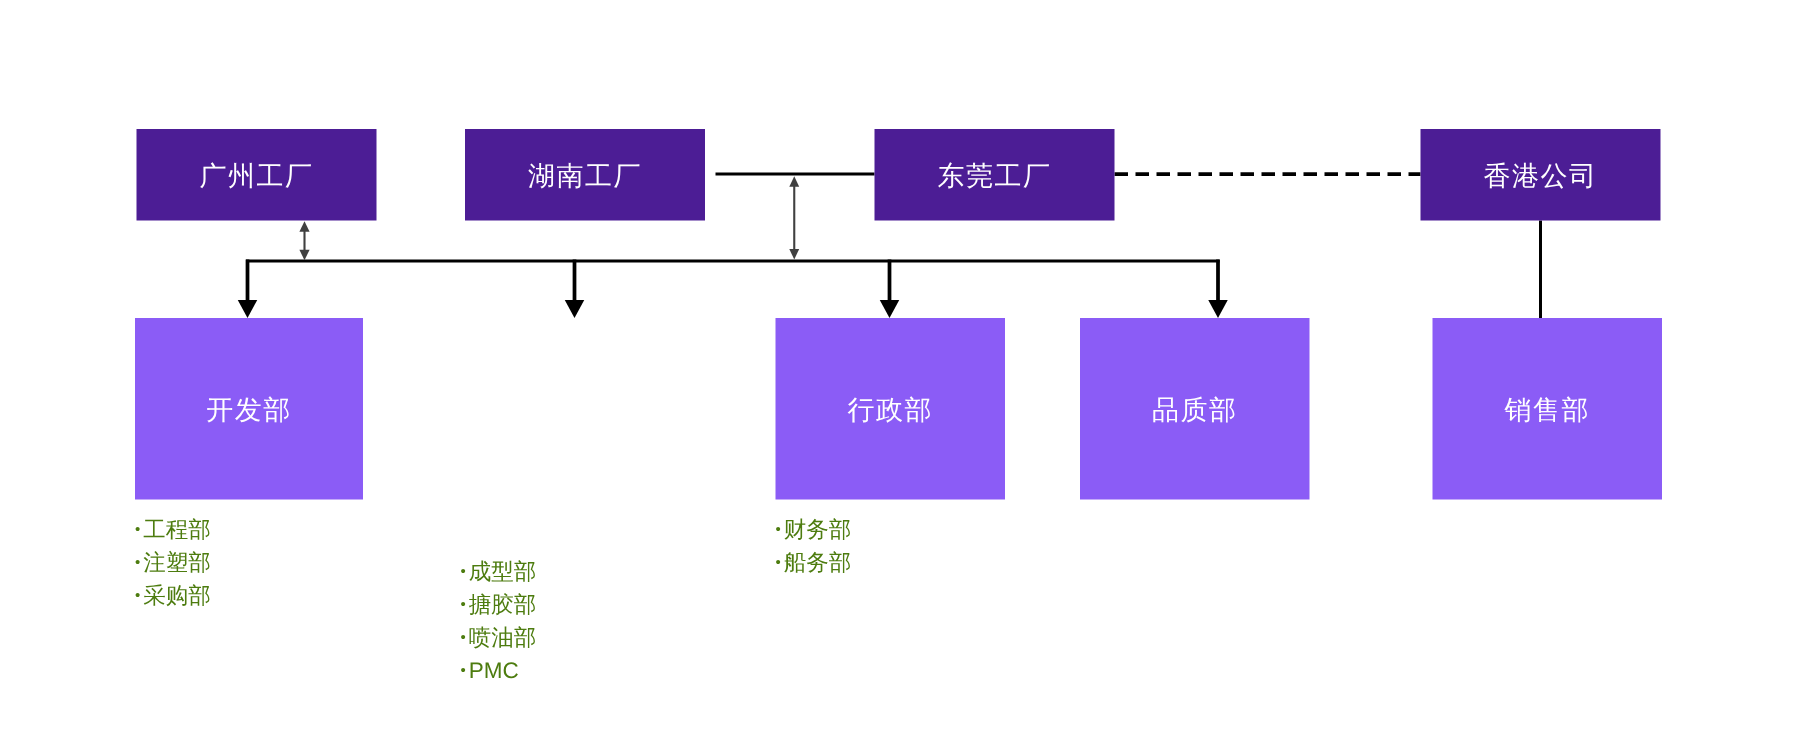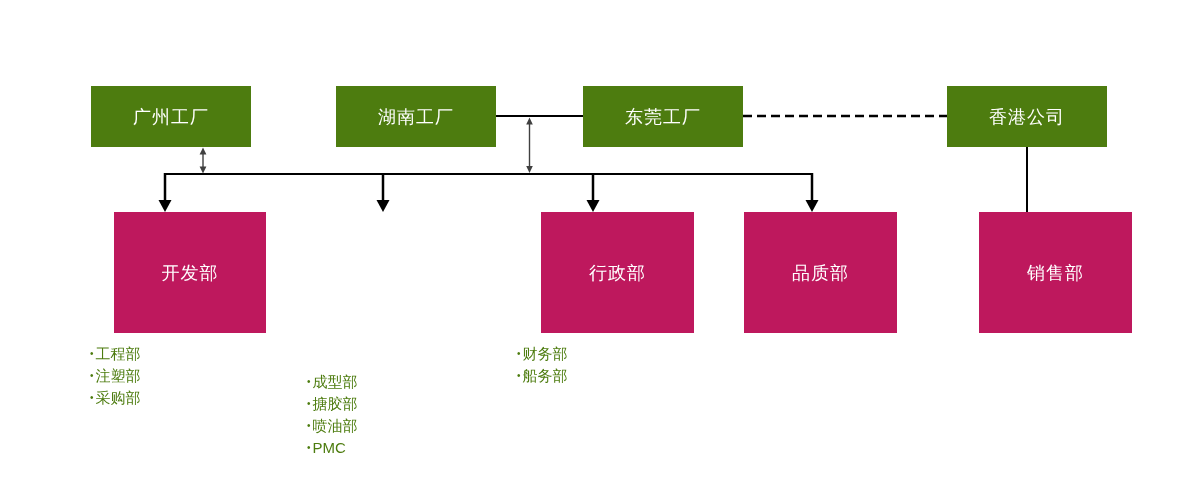--- a/index.html
+++ b/index.html
@@ -24,37 +24,36 @@
   .box {
     position: absolute;
     display: flex;
     align-items: center;
     justify-content: center;
     color: #ffffff;
     letter-spacing: 1px;
     box-sizing: border-box;
   }
   .factory {
-    background: #4d7c0f;
+    background: #4c1d95;
     width: 160px;
     height: 61px;
     top: 86px;
     font-size: 18px;
   }
   .f0 { left: 91px; }
-  .f1 { left: 336px; }
+  .f1 { left: 310px; }
   .f2 { left: 583px; }
   .f3 { left: 947px; }
   .dept {
-    background: #be185d;
+    background: #8b5cf6;
     width: 153px;
     height: 121px;
     top: 212px;
     font-size: 18px;
-    margin-left: 24px;
   }
   .d0 { left: 90px; width: 152px; }
   .d1 { left: 307px; }
   .d2 { left: 517px; }
   .d3 { left: 720px; text-align: right; }
   .d4 { left: 955px; }
   .sublist {
     position: absolute;
     top: 343px;
     font-size: 15px;

